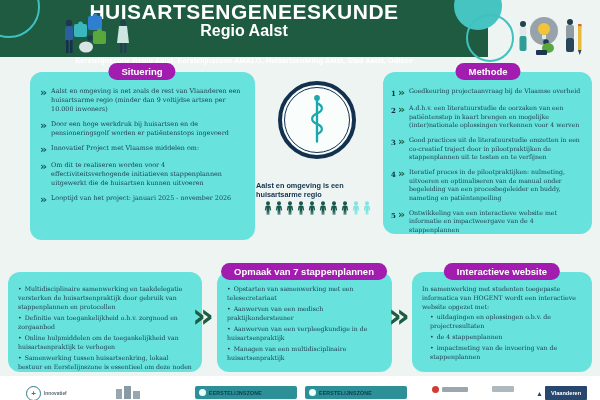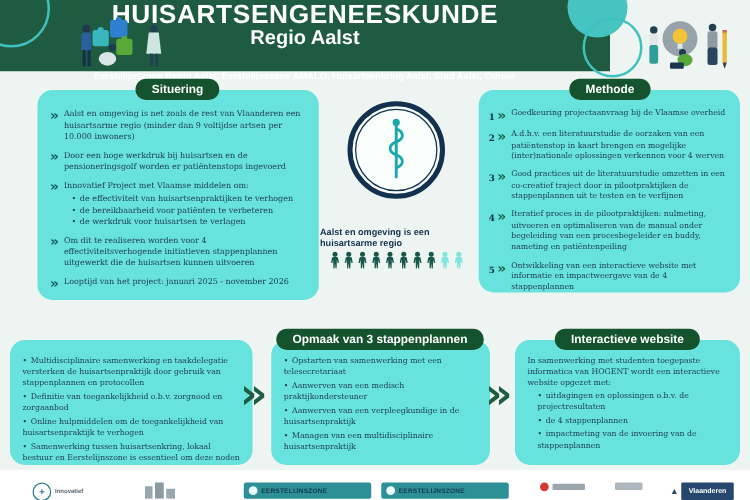--- a/index.html
+++ b/index.html
@@ -12,21 +12,21 @@
   .header .subtitle{font-size:16px;font-weight:bold;line-height:1.05;}
   .header .orgs{font-size:7.5px;font-weight:bold;margin-top:16px;}
   .corner-arc-tl{position:absolute;left:-22px;top:-24px;width:58px;height:58px;border:2px solid #3fc1c0;border-radius:50%;}
   .corner-blob-tr{position:absolute;right:-14px;top:-18px;width:48px;height:48px;background:#45c4c1;border-radius:50%;}
   .corner-arc-tr{position:absolute;right:-26px;top:14px;width:44px;height:44px;border:2px solid #3fc1c0;border-radius:50%;}
   .illu{position:absolute;top:12px;}
   .illu-left{left:60px;}
   .illu-right{left:506px;}
 
   
-  .pill{position:absolute;transform:translateX(-50%);background:#14532d;color:#fff;font-weight:bold;
+  .pill{position:absolute;transform:translateX(-50%);background:#a21caf;color:#fff;font-weight:bold;
         font-size:9.5px;padding:3px 13px;border-radius:11px;white-space:nowrap;z-index:3;}
 
   
   .panel{position:absolute;background:#67e2dc;border-radius:12px;overflow:hidden;}
   .panel-situering{left:30px;top:72px;width:225px;height:168px;}
   .panel-methode{left:383px;top:72px;width:209px;height:162px;}
   .panel-resultaten{left:8px;top:272px;width:194px;height:100px;}
   .panel-opmaak{left:217px;top:272px;width:175px;height:100px;}
   .panel-website{left:412px;top:272px;width:180px;height:100px;}
 
@@ -174,26 +174,20 @@
           <div class="txt">
             <span>Door een hoge werkdruk bij huisartsen en de pensioneringsgolf worden er patiëntenstops ingevoerd</span>
             
           </div>
         </li>
 
         <li>
           <span class="chev">»</span>
           <div class="txt">
             <span>Innovatief Project met Vlaamse middelen om:</span>
-            <ul class="sublist">
-
-            <li>de effectiviteit van huisartsenpraktijken te verhogen</li>
-              <li>de bereikbaarheid voor patiënten te verbeteren</li>
-              <li>de werkdruk voor huisartsen te verlagen</li>
-            </ul>
           </div>
         </li>
 
         <li>
           <span class="chev">»</span>
           <div class="txt">
             <span>Om dit te realiseren worden voor 4 effectiviteitsverhogende initiatieven stappenplannen uitgewerkt die de huisartsen kunnen uitvoeren</span>
             
           </div>
         </li>
@@ -323,21 +317,21 @@
     <li>Multidisciplinaire samenwerking en taakdelegatie versterken de huisartsenpraktijk door gebruik van stappenplannen en protocollen</li>
         <li>Definitie van toegankelijkheid o.b.v. zorgnood en zorgaanbod</li>
         <li>Online hulpmiddelen om de toegankelijkheid van huisartsenpraktijk te verhogen</li>
         <li>Samenwerking tussen huisartsenkring, lokaal bestuur en Eerstelijnszone is essentieel om deze noden aan te pakken</li>
       </ul>
   </div>
 
   <div class="big-chev big-chev-1">»</div>
 
   <div class="pill" style="left:304px;top:263px;">
-    <span>Opmaak van 3 stappenplannen</span>
+    <span>Opmaak van 7 stappenplannen</span>
   </div>
   <div class="panel panel-opmaak">
     <ul class="dotlist">
 
     <li>Opstarten van samenwerking met een telesecretariaat</li>
         <li>Aanwerven van een medisch praktijkondersteuner</li>
         <li>Aanwerven van een verpleegkundige in de huisartsenpraktijk</li>
         <li>Managen van een multidisciplinaire huisartsenpraktijk</li>
       </ul>
   </div>

